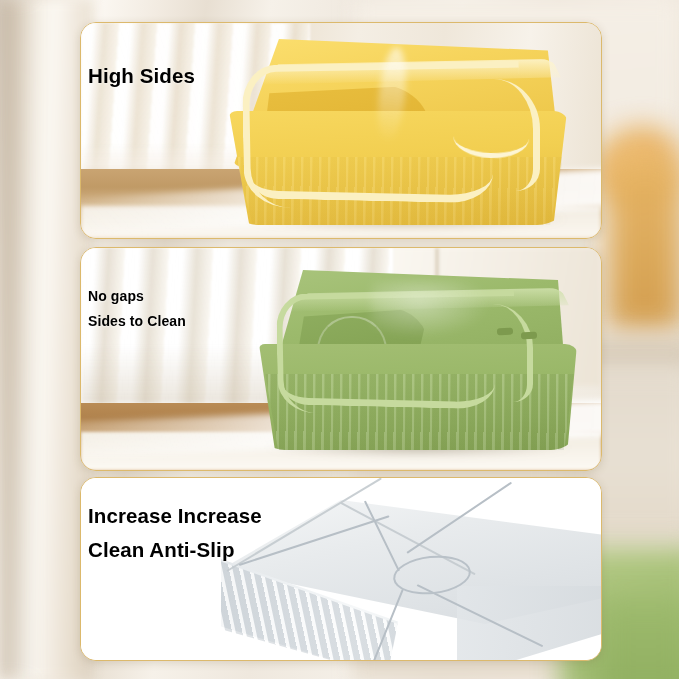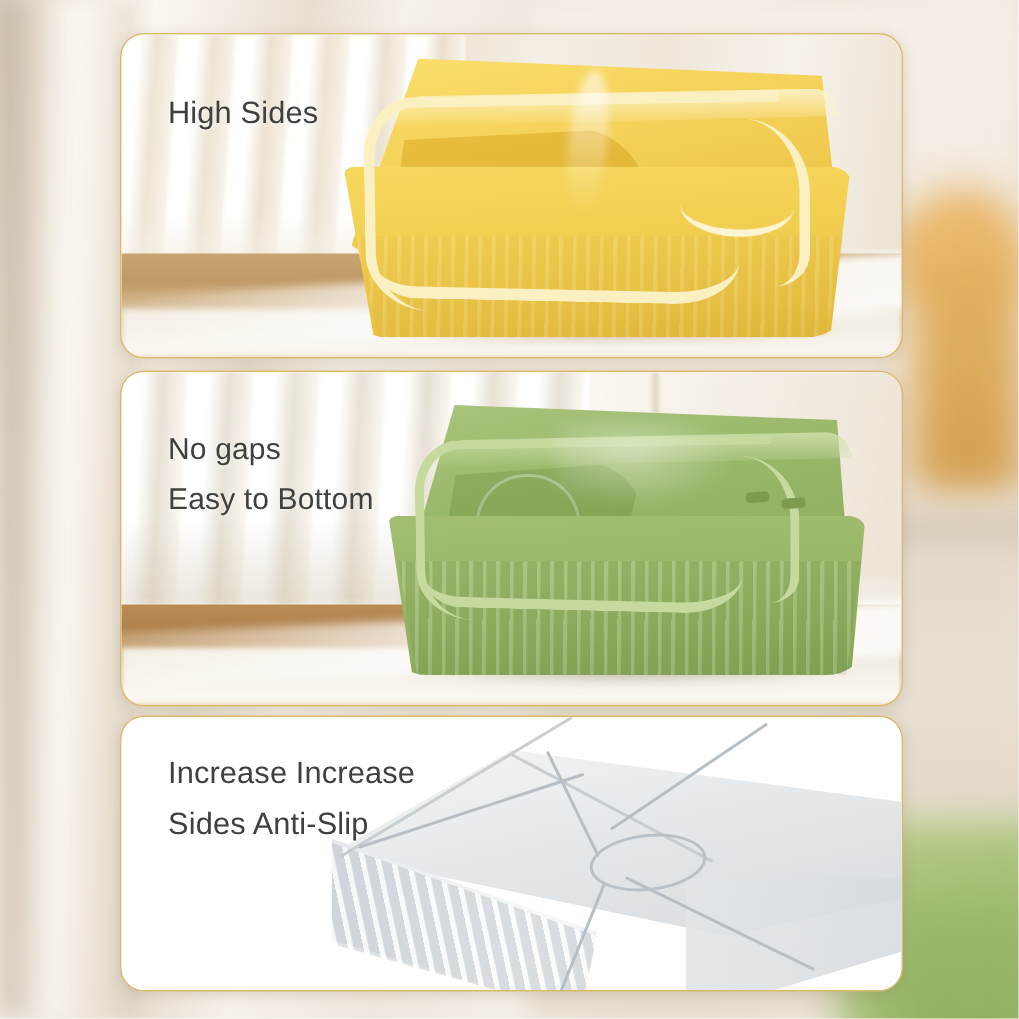--- a/index.html
+++ b/index.html
@@ -413,31 +413,30 @@
     height: 2px;
     transform-origin: 0 50%;
     border-radius: 2px;
     opacity:.9;
   }
 
   
   .caption {
     position: absolute;
     z-index: 6;
-    color: #404040;
-    font-weight: 400;
+    color: #000000;
+    font-weight: 700;
     letter-spacing: .1px;
     line-height: 1.32;
     text-shadow: 0 1px 2px rgba(255,255,255,.55);
     white-space: nowrap;
-    margin-left: 24px;
   }
   .caption .line { display: block; }
   #caption-1 { left: 88px; top: 62px;  font-size: 20.5px; }
-  #caption-2 { left: 88px; top: 287px; font-size: 20px; }
+  #caption-2 { left: 88px; top: 287px; font-size: 14px; }
   #caption-3 { left: 88px; top: 502px; font-size: 20.5px; }
   #caption-1 .line + .line,
   #caption-2 .line + .line,
   #caption-3 .line + .line { margin-top: 7px; }
 </style>
 </head>
 <body>
 
 <div id="stage">
 
@@ -505,21 +504,21 @@
         <div class="gbox-rim-riser"></div>
         <div class="gbox-notch"></div>
         <div class="gbox-notch n2"></div>
         <div class="gbox-gloss"></div>
       </div>
     </div>
   </div>
 
   <div class="caption" id="caption-2">
     <span class="line">No gaps</span>
-    <span class="line">Easy to Bottom</span>
+    <span class="line">Sides to Clean</span>
   </div>
 
   <div class="panel" id="panel-3">
     <div class="scene">
       <div class="s3-bg"></div>
       <div class="sbox">
         <div class="sbox-top"></div>
         <div class="sbox-side"></div>
         <div class="sbox-face"></div>
         <div class="sbox-face-ribs"></div>
@@ -532,16 +531,16 @@
         <div class="groove" style="left:196px; top:84px; width:140px; transform:rotate(26deg);"></div>
         <div class="groove" style="left:182px; top:88px; width:116px; transform:rotate(112deg);"></div>
         <div class="groove" style="left:178px; top:70px; width:78px; transform:rotate(-116deg);"></div>
         <div class="sbox-center"></div>
       </div>
     </div>
   </div>
 
   <div class="caption" id="caption-3">
     <span class="line">Increase Increase</span>
-    <span class="line">Sides Anti-Slip</span>
+    <span class="line">Clean Anti-Slip</span>
   </div>
 
 </div>
 
 </body></html>

